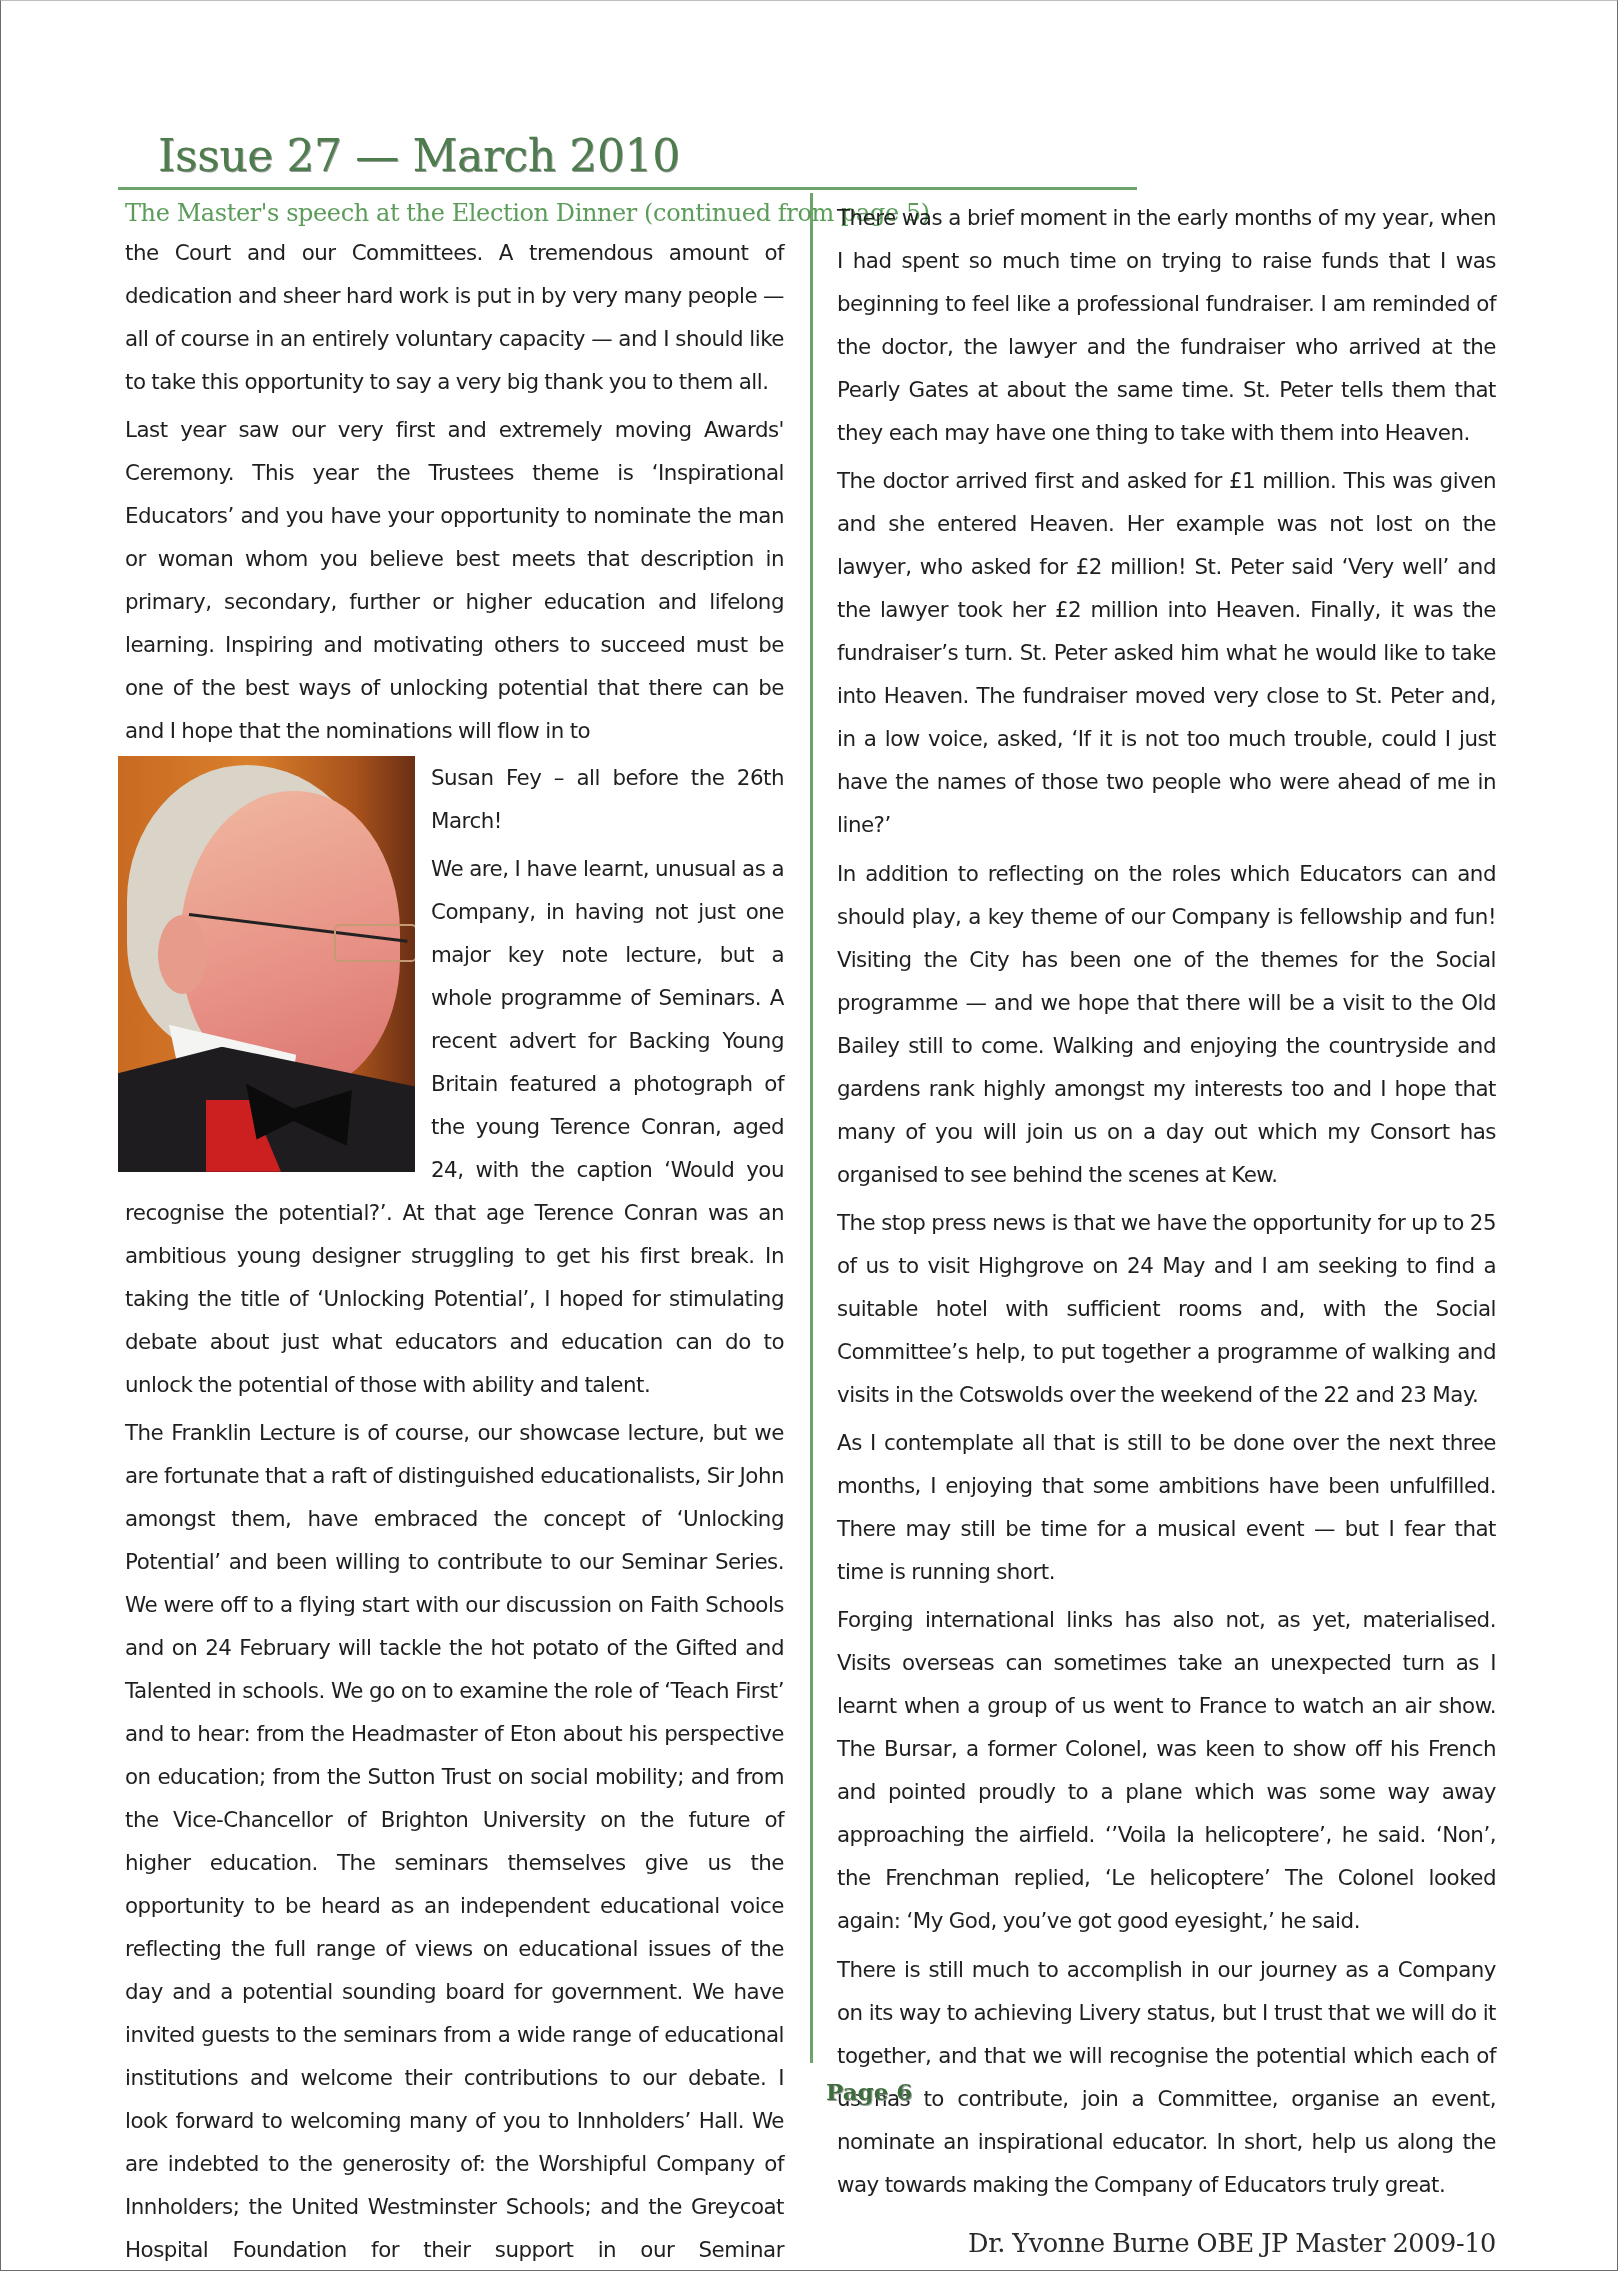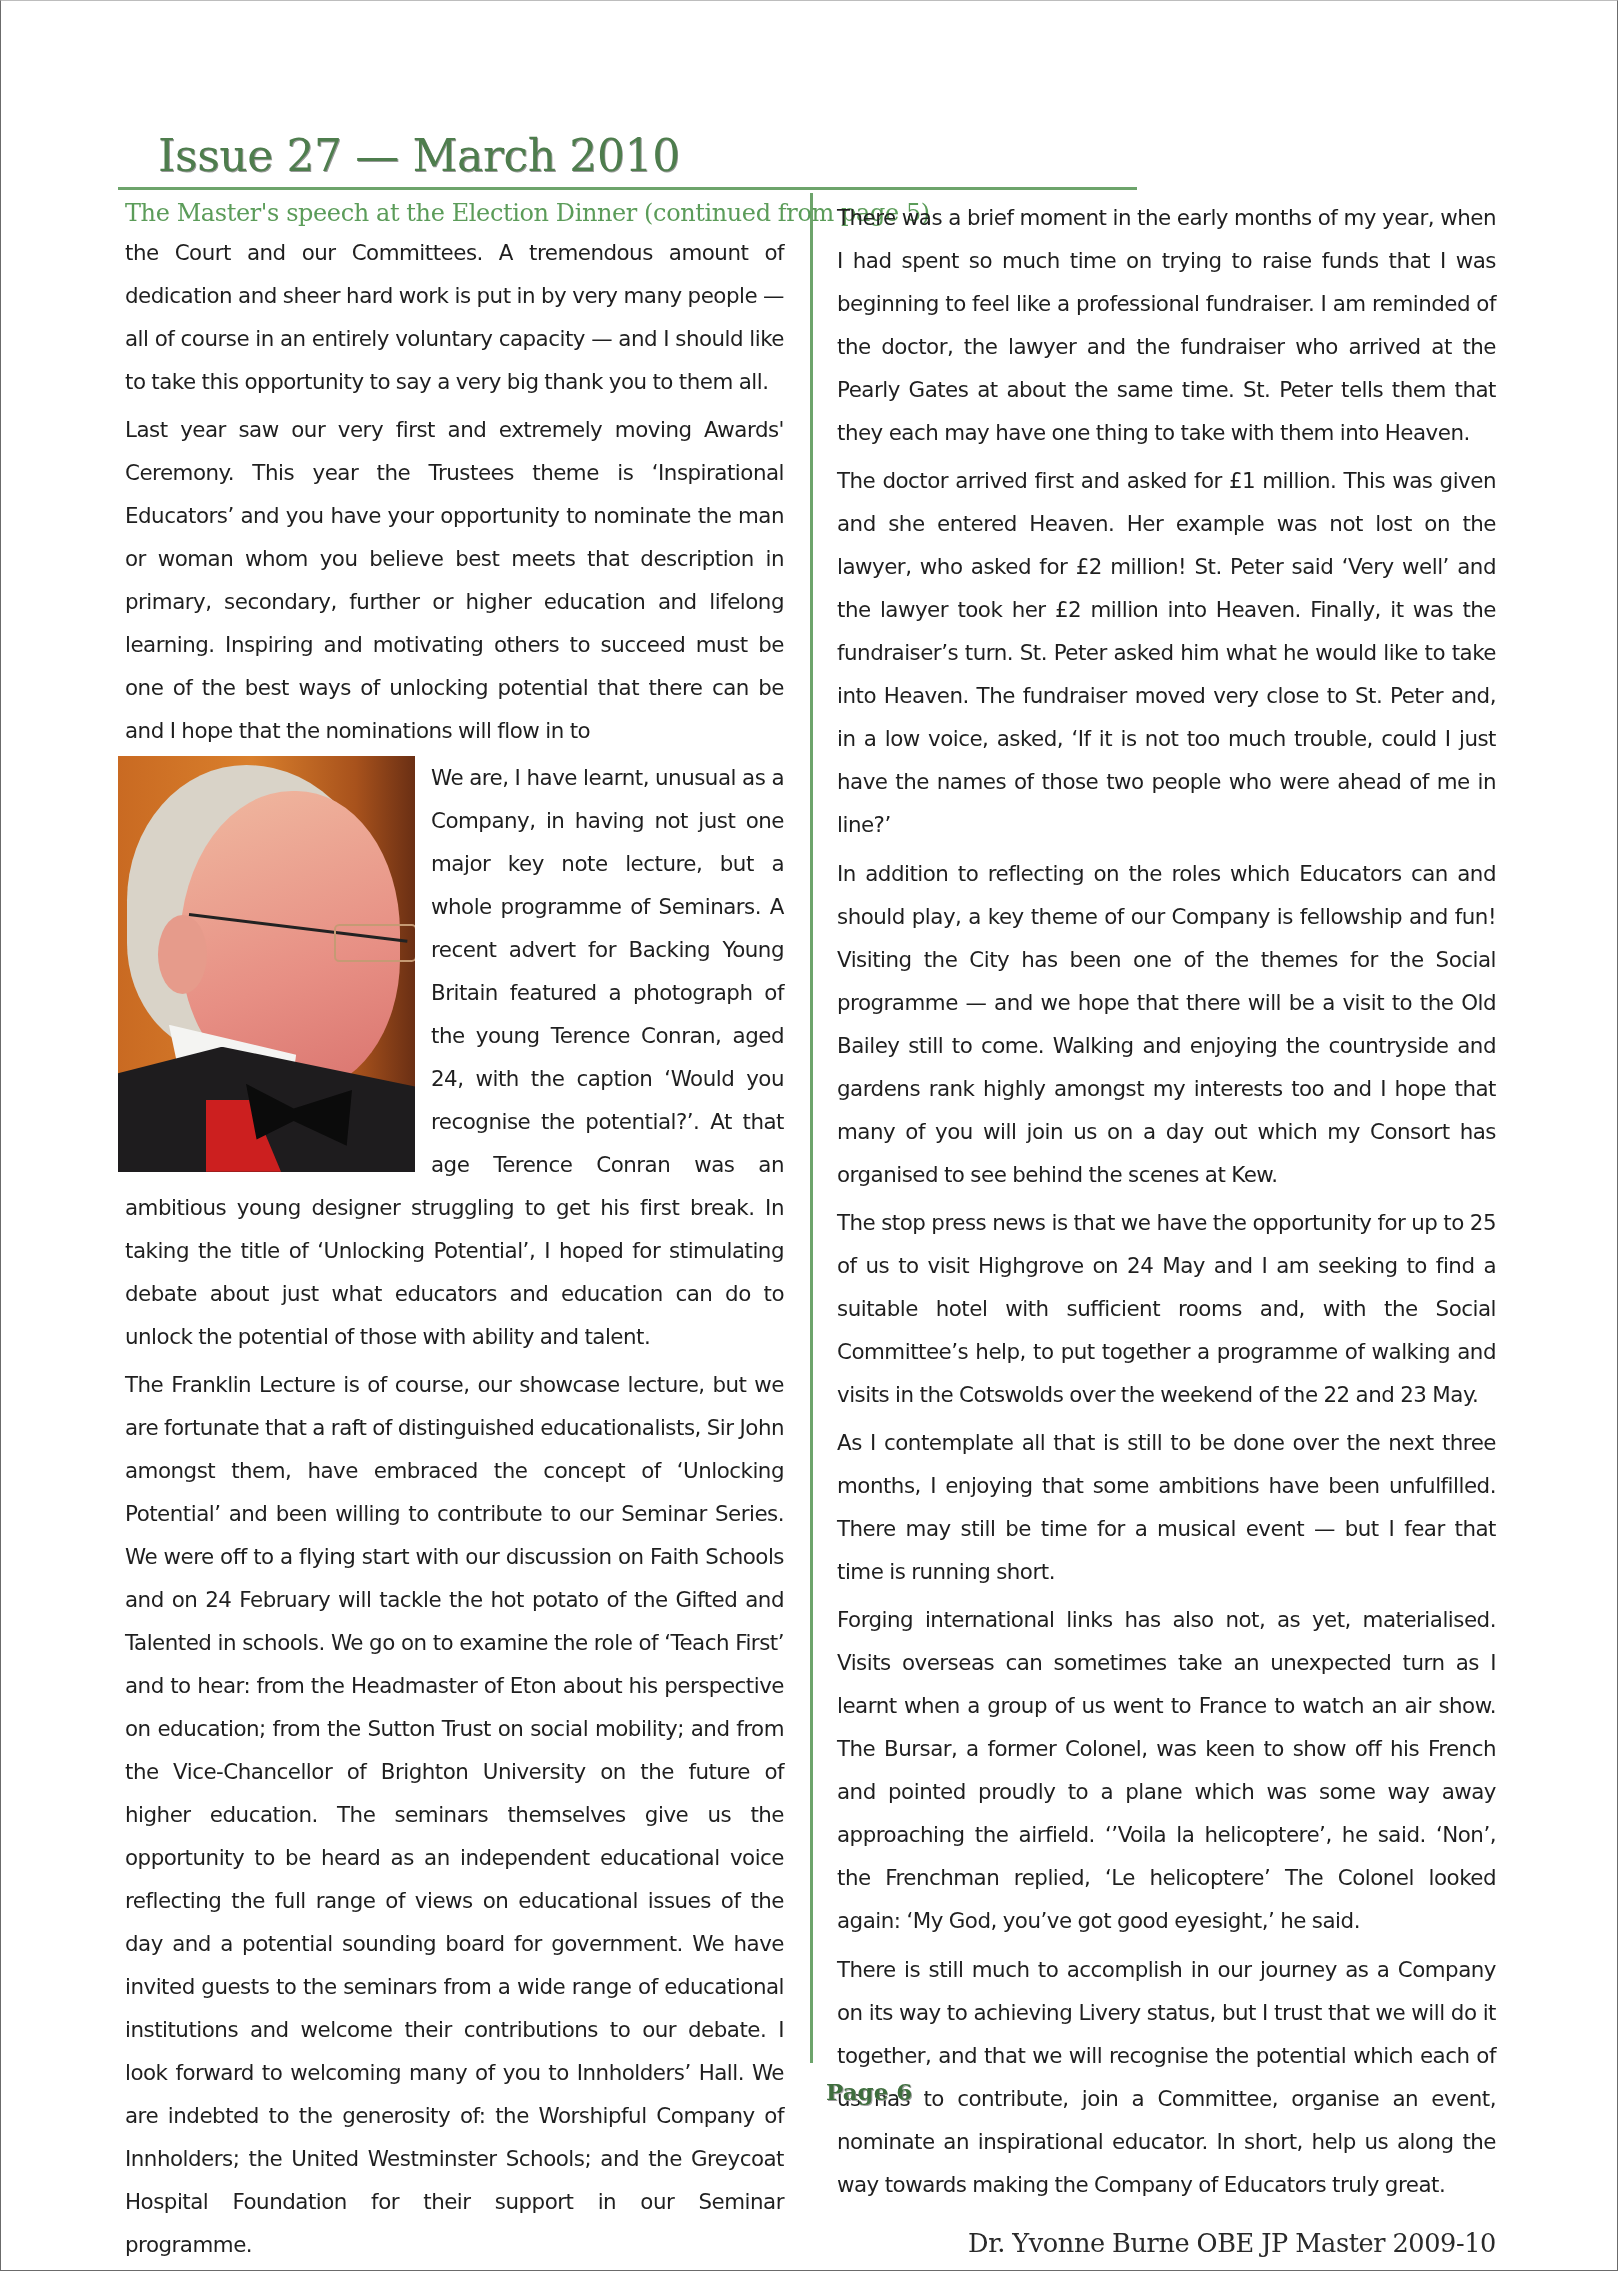--- a/index.html
+++ b/index.html
@@ -72,20 +72,21 @@
       <div class="hair"></div>
       <div class="face"></div>
       <div class="ear"></div>
       <div class="shirt"></div>
       <div class="suit"></div>
       <div class="collar-red"></div>
       <div class="bowtie"></div>
       <div class="glasses"></div>
       <div class="lens"></div>
     </div>
+    <p>Susan Fey – all before the 26th March!</p>
     <p>We are, I have learnt, unusual as a Company, in having not just one major key note lecture, but a whole programme of Seminars.  A recent advert for Backing Young Britain featured a photograph of the young Terence Conran, aged 24, with the caption ‘Would you recognise the potential?’.  At that age Terence Conran was an ambitious young designer struggling to get his first break.  In taking the title of ‘Unlocking Potential’, I hoped for stimulating debate about just what educators and education can do to unlock the potential of those with ability and talent.</p>
     <p>The Franklin Lecture is of course, our showcase lecture, but we are fortunate that a raft of distinguished educationalists, Sir John amongst them, have embraced the concept of ‘Unlocking Potential’ and been willing to contribute to our Seminar Series.  We were off to a flying start with our discussion on Faith Schools and on 24 February will tackle the hot potato of the Gifted and Talented in schools.  We go on to examine the role of ‘Teach First’ and to hear: from the Headmaster of Eton about his perspective on education; from the Sutton Trust on social mobility; and from the Vice-Chancellor of Brighton University on the future of higher education. The seminars themselves give us the opportunity to be heard as an independent educational voice reflecting the full range of views on educational issues of the day and a potential sounding board for government. We have invited guests to the seminars from a wide range of educational institutions and welcome their contributions to our debate.  I look forward to welcoming many of you to Innholders’ Hall. We are indebted to the generosity of: the Worshipful Company of Innholders; the United Westminster Schools; and the Greycoat Hospital Foundation for their support in our Seminar programme.</p>
   </div>
 
   <div class="col-right body-text">
     <p>There was a brief moment in the early months of my year, when I had spent so much time on trying to raise funds that I was beginning to feel like a professional fundraiser.   I am reminded of the doctor, the lawyer and the fundraiser who arrived at the Pearly Gates at about the same time. St. Peter tells them that they each may have one thing to take with them into Heaven.</p>
     <p>The doctor arrived first and asked for £1 million. This was given and she entered Heaven. Her example was not lost on the lawyer, who asked for £2 million! St. Peter said ‘Very well’ and the lawyer took her £2 million into Heaven. Finally, it was the fundraiser’s turn. St. Peter asked him what he would like to take into Heaven.  The fundraiser moved very close to St. Peter and, in a low voice, asked, ‘If it is not too much trouble, could I just have the names of those two people who were ahead of me in line?’</p>
     <p>In addition to reflecting on the roles which Educators can and should play, a key theme of our Company is fellowship and fun!  Visiting the City has been one of the themes for the Social programme — and we hope that there will be a visit to the Old Bailey still to come.  Walking and enjoying the countryside and gardens rank highly amongst my interests too and I hope that many of you will join us on a day out which my Consort has organised to see behind the scenes at Kew.</p>
     <p>The stop press news is that we have the opportunity for up to 25 of us to visit Highgrove on 24 May and I am seeking to find a suitable hotel with sufficient rooms and, with the Social Committee’s help, to put together a programme of walking and visits in the Cotswolds over the weekend of the 22 and 23 May.</p>
     <p>As I contemplate all that is still to be done over the next three months, I enjoying that some ambitions have been unfulfilled. There may still be time for a musical event — but I fear that time is running short.</p>

